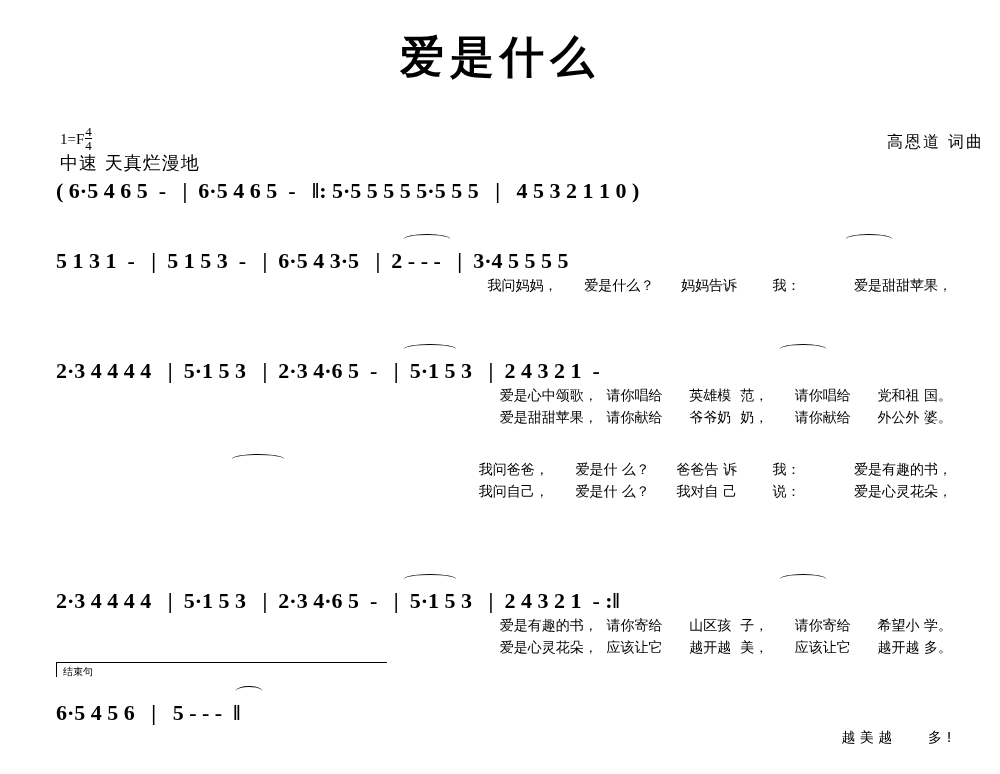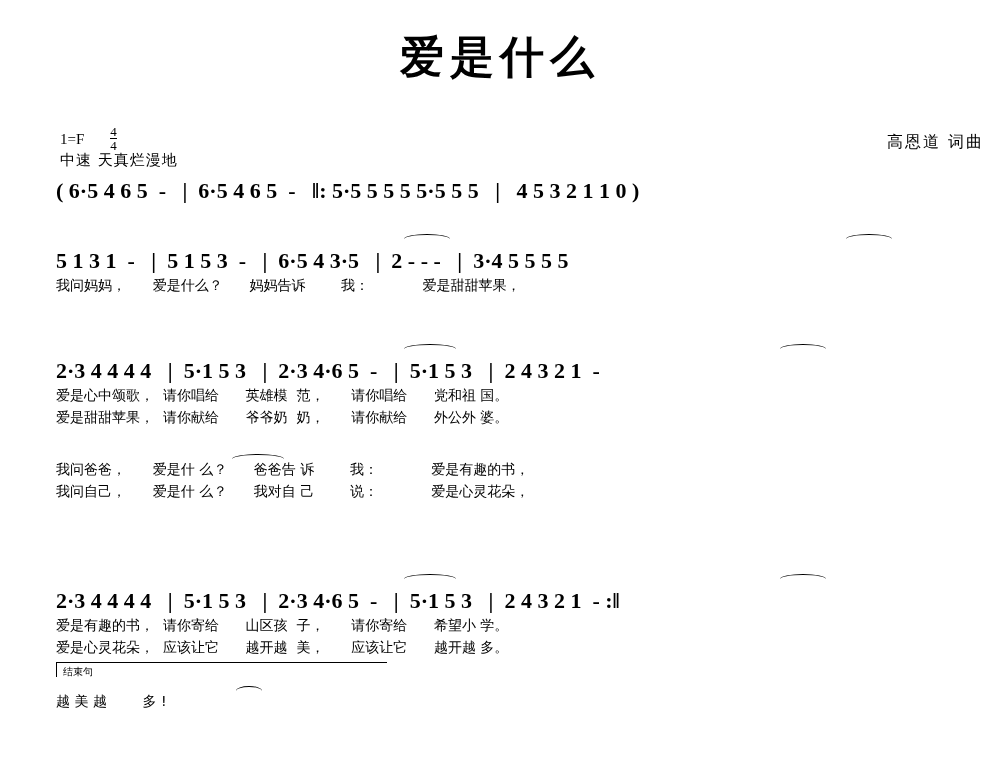--- a/index.html
+++ b/index.html
@@ -37,39 +37,39 @@
   }
 
   .key-sig {
     position: absolute;
     left: 60px;
     top: 126px;
     font-family: "Liberation Serif", serif;
     font-size: 15px;
     display: flex;
     align-items: center;
-    gap: 26px;
+    gap: 1px;
   }
   .frac {
     display: inline-block;
     text-align: center;
     line-height: 1;
     font-size: 13px;
     position: relative;
     top: -1px;
   }
   .frac .num { display: block; }
   .frac .den { display: block; border-top: 1px solid #000; }
 
   .tempo-mark {
     position: absolute;
     left: 60px;
     top: 151px;
     font-family: "DejaVu Sans", sans-serif;
-    font-size: 15px;
+    font-size: 18px;
     letter-spacing: 1px;
   }
 
   .composer {
     position: absolute;
     right: 48px;
     top: 132px;
     font-family: "DejaVu Sans", sans-serif;
     font-size: 16px;
     letter-spacing: 2px;
@@ -94,20 +94,21 @@
     white-space: pre;
   }
 
   .lyric-line {
     font-family: "DejaVu Sans", sans-serif;
     font-size: 14px;
     white-space: pre;
     letter-spacing: 0px;
     height: 22px;
     line-height: 22px;
+    text-align: right;
   }
 
   .ending-box {
     position: absolute;
     border-left: 1.5px solid #000;
     border-top: 1.5px solid #000;
     height: 14px;
   }
   .ending-label {
     position: absolute;
@@ -165,20 +166,21 @@
   <div class="system" style="top:578px;">
     <div class="notes-line">2·3 4 4 4 4   |  5·1 5 3   |  2·3 4·6 5  -   |  5·1 5 3   |  2 4 3 2 1  - :‖</div>
     <div class="lyric-line">爱是有趣的书，  请你寄给      山区孩  子，      请你寄给      希望小 学。</div>
     <div class="lyric-line">爱是心灵花朵，  应该让它      越开越  美，      应该让它      越开越 多。</div>
   </div>
 
   <div class="ending-box" style="left:56px; top:662px; width:330px;"></div>
   <div class="ending-label" style="left:60px; top:664px;">结束句</div>
 
   <div class="system" style="top:690px;">
+    <div class="notes-line">6·5 4 5 6   |   5 - - -  ‖</div>
     <div class="lyric-line">越 美 越        多 !</div>
   </div>
 
   <div class="slur" style="left:404px; top:234px; width:46px;"></div>
   <div class="slur" style="left:846px; top:234px; width:46px;"></div>
   <div class="slur" style="left:404px; top:344px; width:52px;"></div>
   <div class="slur" style="left:780px; top:344px; width:46px;"></div>
   <div class="slur" style="left:232px; top:454px; width:52px;"></div>
   <div class="slur" style="left:404px; top:574px; width:52px;"></div>
   <div class="slur" style="left:780px; top:574px; width:46px;"></div>

